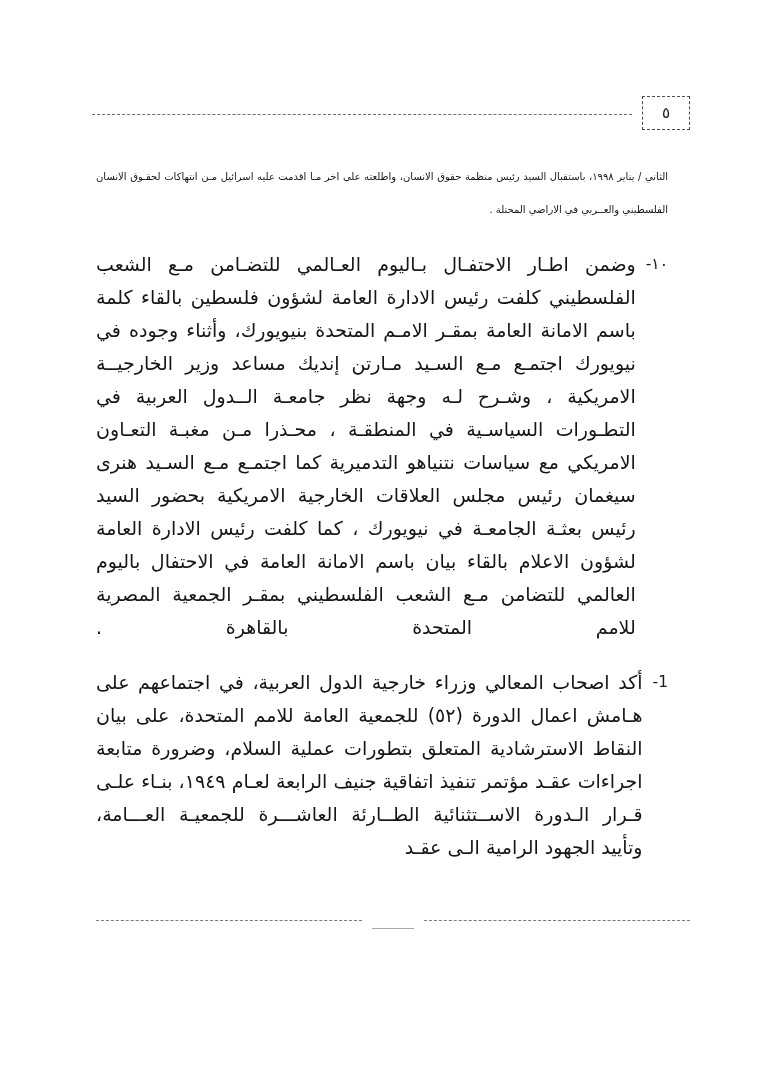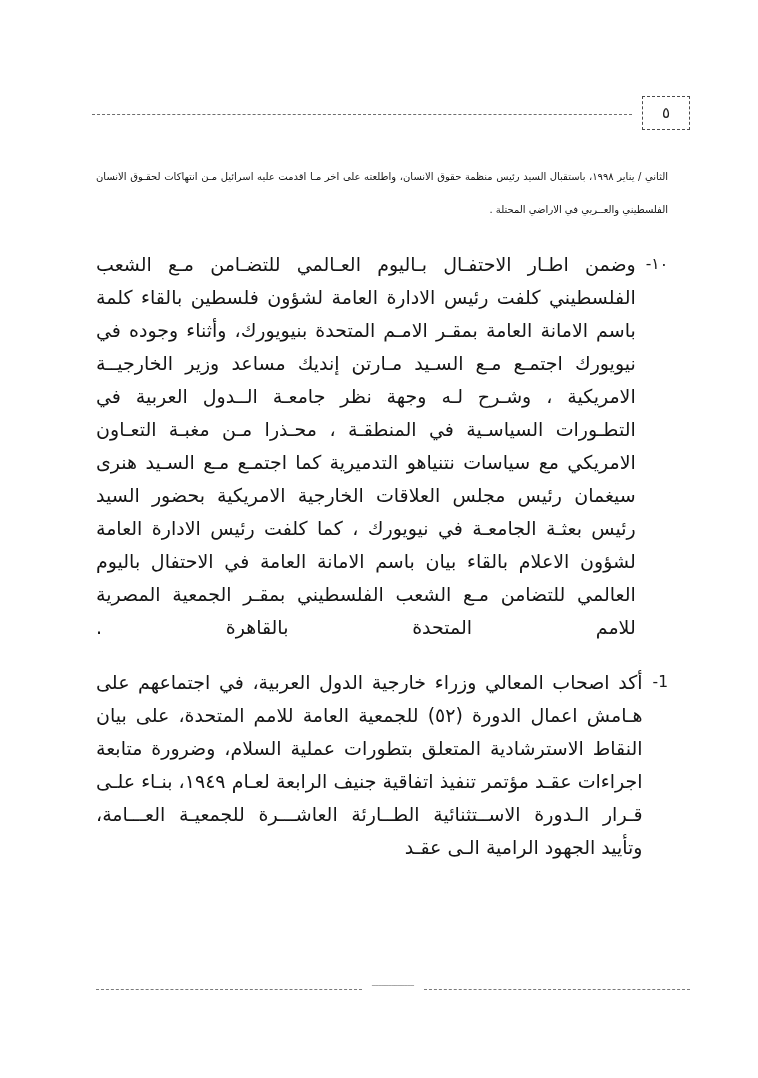--- a/index.html
+++ b/index.html
@@ -100,24 +100,24 @@
   }
   .para-body.tail-right {
     text-align-last: right;
   }
 
   
   .footer {
     position: absolute;
     left: 96px;
     right: 68px;
-    top: 964px;
+    top: 920px;
     height: 26px;
     display: flex;
-    align-items: flex-end;
+    align-items: flex-start;
     direction: rtl;
   }
   .footer-rule {
     flex: 1 1 auto;
     border-top: 1px dashed #7a7a7a;
     height: 0;
   }
   .footer-mark {
     flex: none;
     font-size: 11px;

